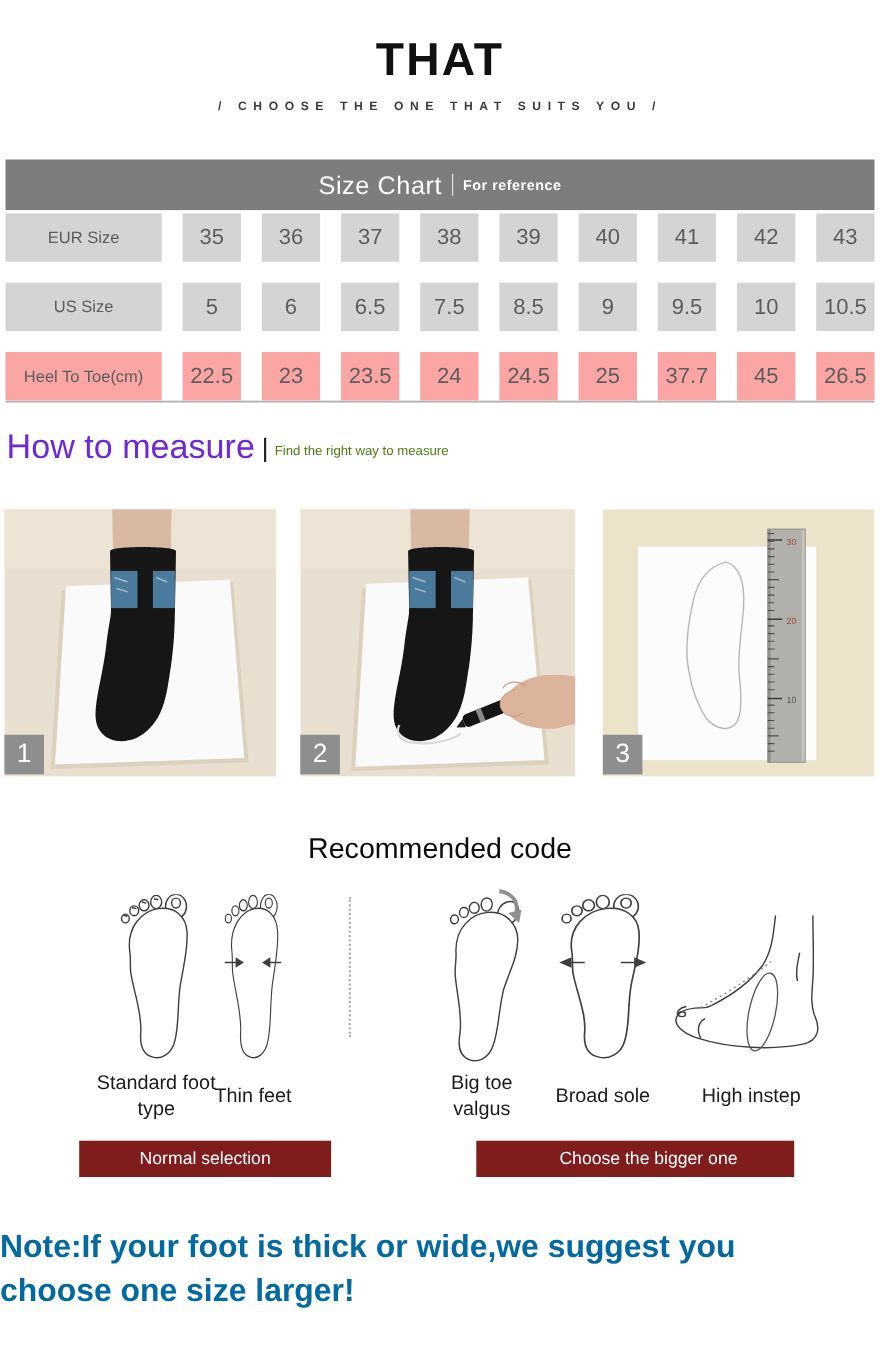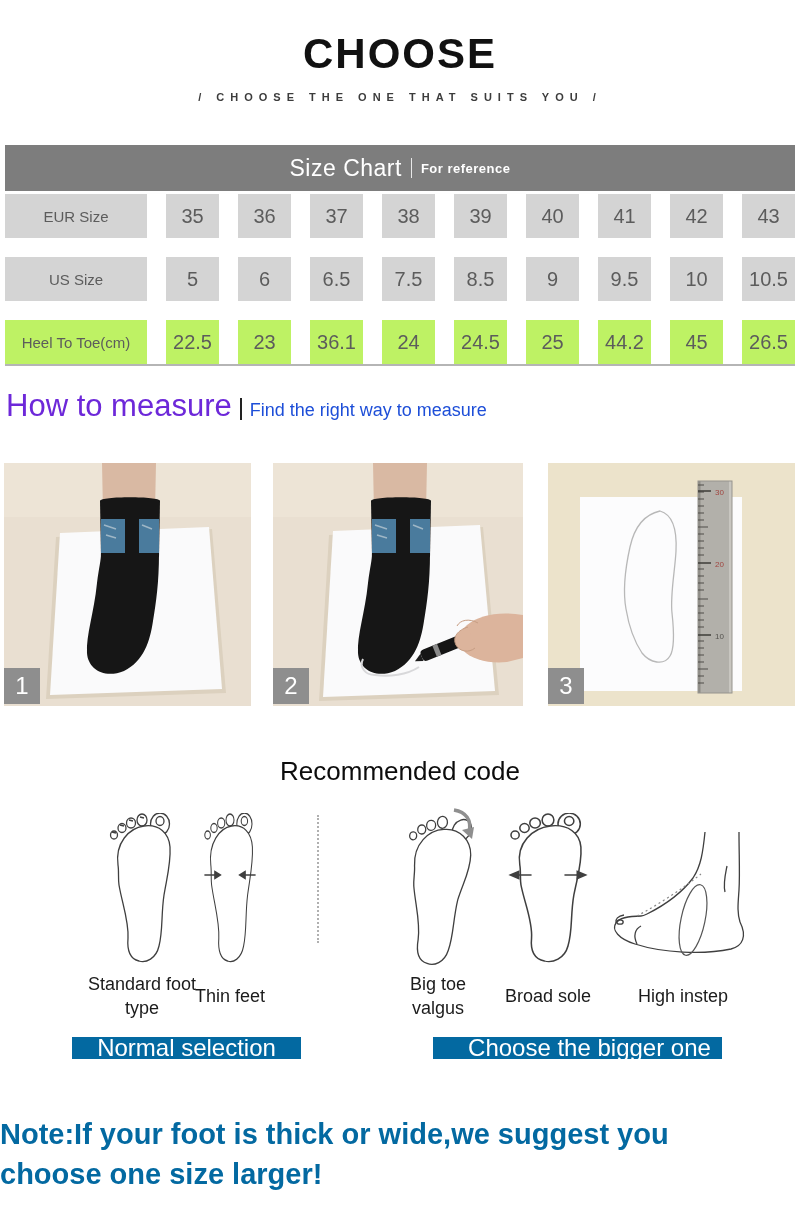--- a/index.html
+++ b/index.html
@@ -15,27 +15,27 @@
   
   .chart { position:absolute; top:145px; left:5px; width:790px; border-bottom:2px solid #b5b5b5; }
   .chart-header { height:46px; background:#7d7d7d; display:flex; align-items:center; justify-content:center; color:#fff; }
   .chart-header-title { font-size:23px; letter-spacing:0.5px; }
   .chart-header-divider { width:1px; height:20px; background:#e8e8e8; margin:0 9px; }
   .chart-header-note { font-size:13px; font-weight:600; letter-spacing:0.5px; }
   .chart-table { display:grid; grid-template-columns:142px repeat(9,1fr); gap:19px; background:#fff; margin-top:3px; }
   .cell { height:44px; display:flex; align-items:center; justify-content:center;
           font-size:20px; color:#5c5c5c; background:#d4d4d4; }
   .cell.lbl { font-size:15px; }
-  .cell.light { background:#bef264; }
+  .cell.light { background:#fca5a5; }
 
   
   .howto { position:absolute; top:388px; left:6px; display:flex; align-items:center; }
   .howto-title { font-size:31px; color:#6d28d9; }
   .howto-divider { width:2px; height:22px; background:#222; margin:6px 8px 0 8px; }
-  .howto-subtitle { font-size:18px; color:#1d4ed8; margin-top:8px; }
+  .howto-subtitle { font-size:12px; color:#4d7c0f; margin-top:8px; }
 
   
   .photos { position:absolute; top:463px; left:0; width:800px; height:243px; }
   .photo { position:absolute; top:0; height:243px; }
   .photo svg { display:block; }
   .photo-1 { left:4px; width:247px; }
   .photo-2 { left:273px; width:250px; }
   .photo-3 { left:548px; width:247px; }
   .step-badge { position:absolute; left:0; bottom:2px; width:36px; height:36px; background:#8e8e8e;
                 color:#fff; font-size:24px; display:flex; align-items:center; justify-content:center; }
@@ -49,36 +49,36 @@
                 display:flex; align-items:center; justify-content:center;
                 font-size:18px; color:#1b1b1b; line-height:24px; }
   .diag-1 { left:82px;  width:120px; }
   .diag-2 { left:180px; width:100px; }
   .diag-3 { left:388px; width:100px; }
   .diag-4 { left:488px; width:120px; }
   .diag-5 { left:607px; width:152px; }
   .diag-divider { position:absolute; left:317px; top:15px; height:128px; border-left:2px dotted #b0b0b0; }
 
   
-  .sel-bar { position:absolute; top:1037px; height:22px; background:#0369a1; color:#fff;
-             font-size:24px; display:flex; align-items:center; justify-content:center; }
+  .sel-bar { position:absolute; top:1037px; height:33px; background:#7f1d1d; color:#fff;
+             font-size:16px; display:flex; align-items:center; justify-content:center; }
   .sel-normal { left:72px;  width:229px; }
   .sel-bigger { left:433px; width:289px;padding-left:24px; }
 
   
   .note { position:absolute; top:1114px; left:0; width:800px; text-align:left;
           font-size:29px; font-weight:bold; color:#0369a1; line-height:40px; }
 </style>
 </head>
 <body>
 
 <div class="page">
 
   <div class="title-block">
-    <div class="page-title">CHOOSE</div>
+    <div class="page-title">THAT</div>
     <div class="page-subtitle">/ CHOOSE THE ONE THAT SUITS YOU /</div>
   </div>
 
   <div class="chart">
     <div class="chart-header">
       <span class="chart-header-title">Size Chart</span>
       <span class="chart-header-divider"></span>
       <span class="chart-header-note">For reference</span>
     </div>
     <div class="chart-table">
@@ -100,25 +100,25 @@
       <div class="cell">7.5</div>
       <div class="cell">8.5</div>
       <div class="cell">9</div>
       <div class="cell">9.5</div>
       <div class="cell">10</div>
       <div class="cell">10.5</div>
 
       <div class="cell lbl light">Heel To Toe(cm)</div>
       <div class="cell light">22.5</div>
       <div class="cell light">23</div>
-      <div class="cell light">36.1</div>
+      <div class="cell light">23.5</div>
       <div class="cell light">24</div>
       <div class="cell light">24.5</div>
       <div class="cell light">25</div>
-      <div class="cell light">44.2</div>
+      <div class="cell light">37.7</div>
       <div class="cell light">45</div>
       <div class="cell light">26.5</div>
     </div>
   </div>
 
   <div class="howto">
     <span class="howto-title">How to measure</span>
     <span class="howto-divider"></span>
     <span class="howto-subtitle">Find the right way to measure</span>
   </div>

